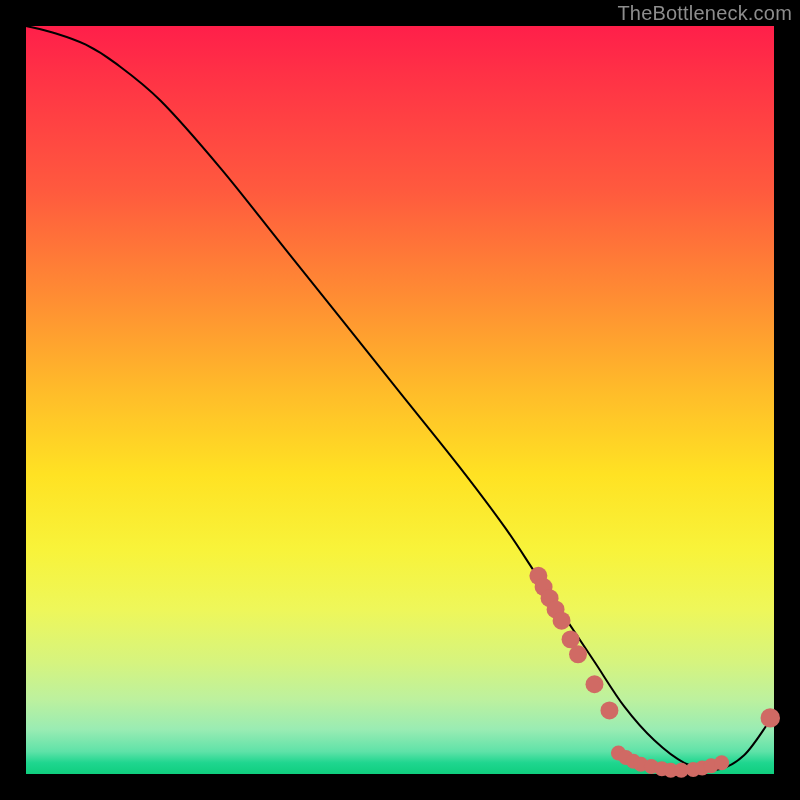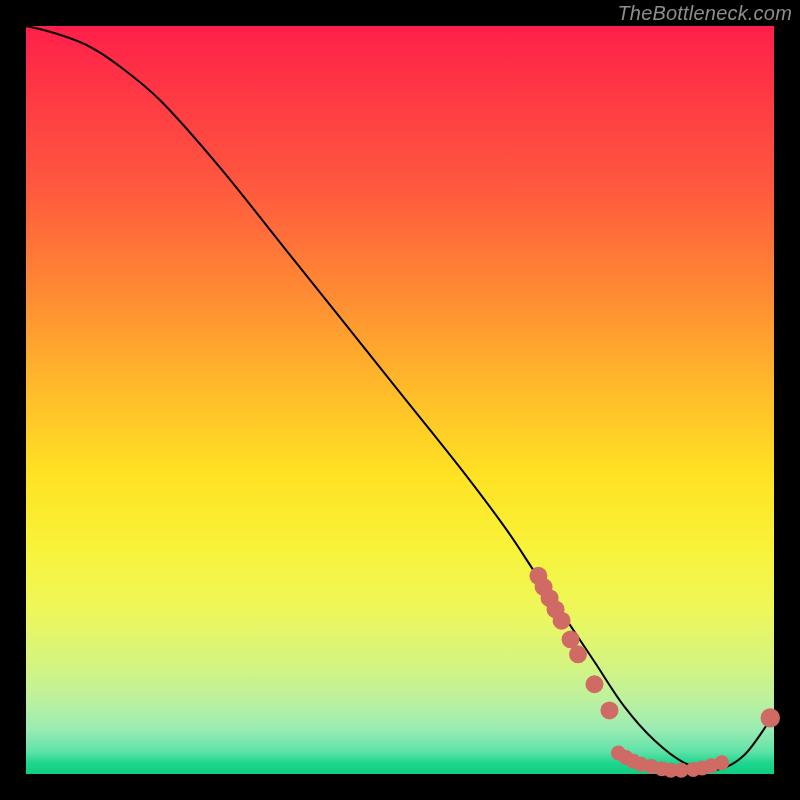--- a/index.html
+++ b/index.html
@@ -9,21 +9,20 @@
     height: 800px;
     background: #000;
     overflow: hidden;
     font-family: Arial, Helvetica, sans-serif;
   }
   .stage {
     position: relative;
     width: 800px;
     height: 696px;
     background: #000;
-    font-style: italic;
   }
   .plot {
     position: absolute;
     left: 26px;
     top: 26px;
     width: 748px;
     height: 748px;
     
     background: linear-gradient(
       to bottom,

